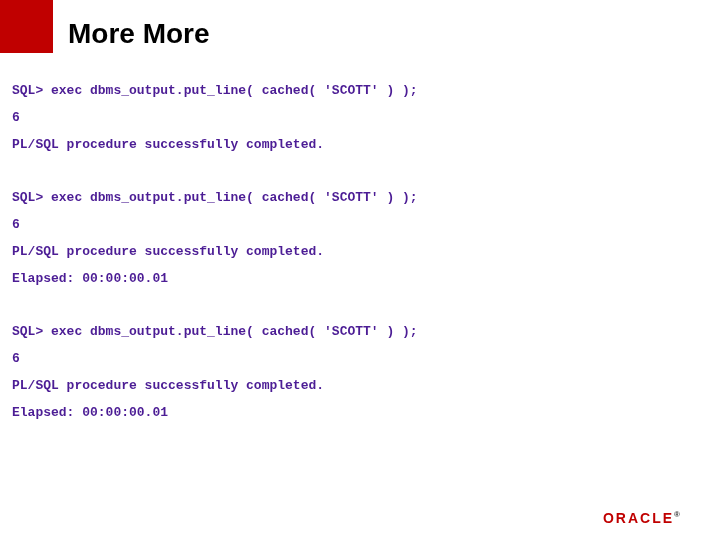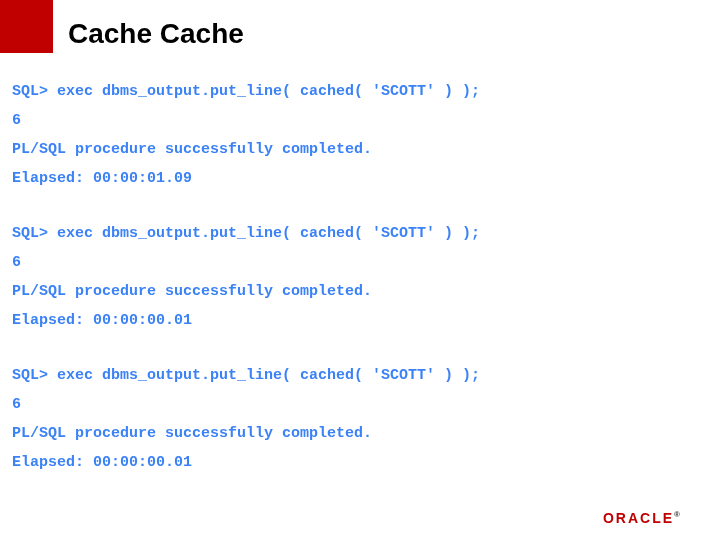--- a/index.html
+++ b/index.html
@@ -28,23 +28,23 @@
       color: #000;
     }
     .content {
       position: absolute;
       top: 84px;
       left: 12px;
       right: 12px;
     }
     .code-block {
       font-family: "Courier New", Courier, monospace;
-      font-size: 15px;
+      font-size: 13px;
       font-weight: 700;
-      color: #3b82f6;
+      color: #4c1d95;
       line-height: 1.0;
       margin-bottom: 40px;
     }
     .code-block .line { margin-bottom: 14px; white-space: pre; }
     .code-block .line:last-child { margin-bottom: 0; }
     .logo {
       position: absolute;
       right: 38px;
       bottom: 14px;
       font-family: Arial, sans-serif;
@@ -57,29 +57,28 @@
       font-size: 8px;
       vertical-align: super;
       color: #333;
     }
   </style>
 </head>
 <body>
 
 <div class="slide">
   <div class="red-block"></div>
-  <div class="title">Cache Cache</div>
+  <div class="title">More More</div>
 
   <div class="content">
 
     <div class="code-block">
       <div class="line">SQL&gt; exec dbms_output.put_line( cached( 'SCOTT' ) );</div>
       <div class="line">6</div>
       <div class="line">PL/SQL procedure successfully completed.</div>
-      <div class="line">Elapsed: 00:00:01.09</div>
     </div>
 
     <div class="code-block">
       <div class="line">SQL&gt; exec dbms_output.put_line( cached( 'SCOTT' ) );</div>
       <div class="line">6</div>
       <div class="line">PL/SQL procedure successfully completed.</div>
       <div class="line">Elapsed: 00:00:00.01</div>
     </div>
 
     <div class="code-block">

